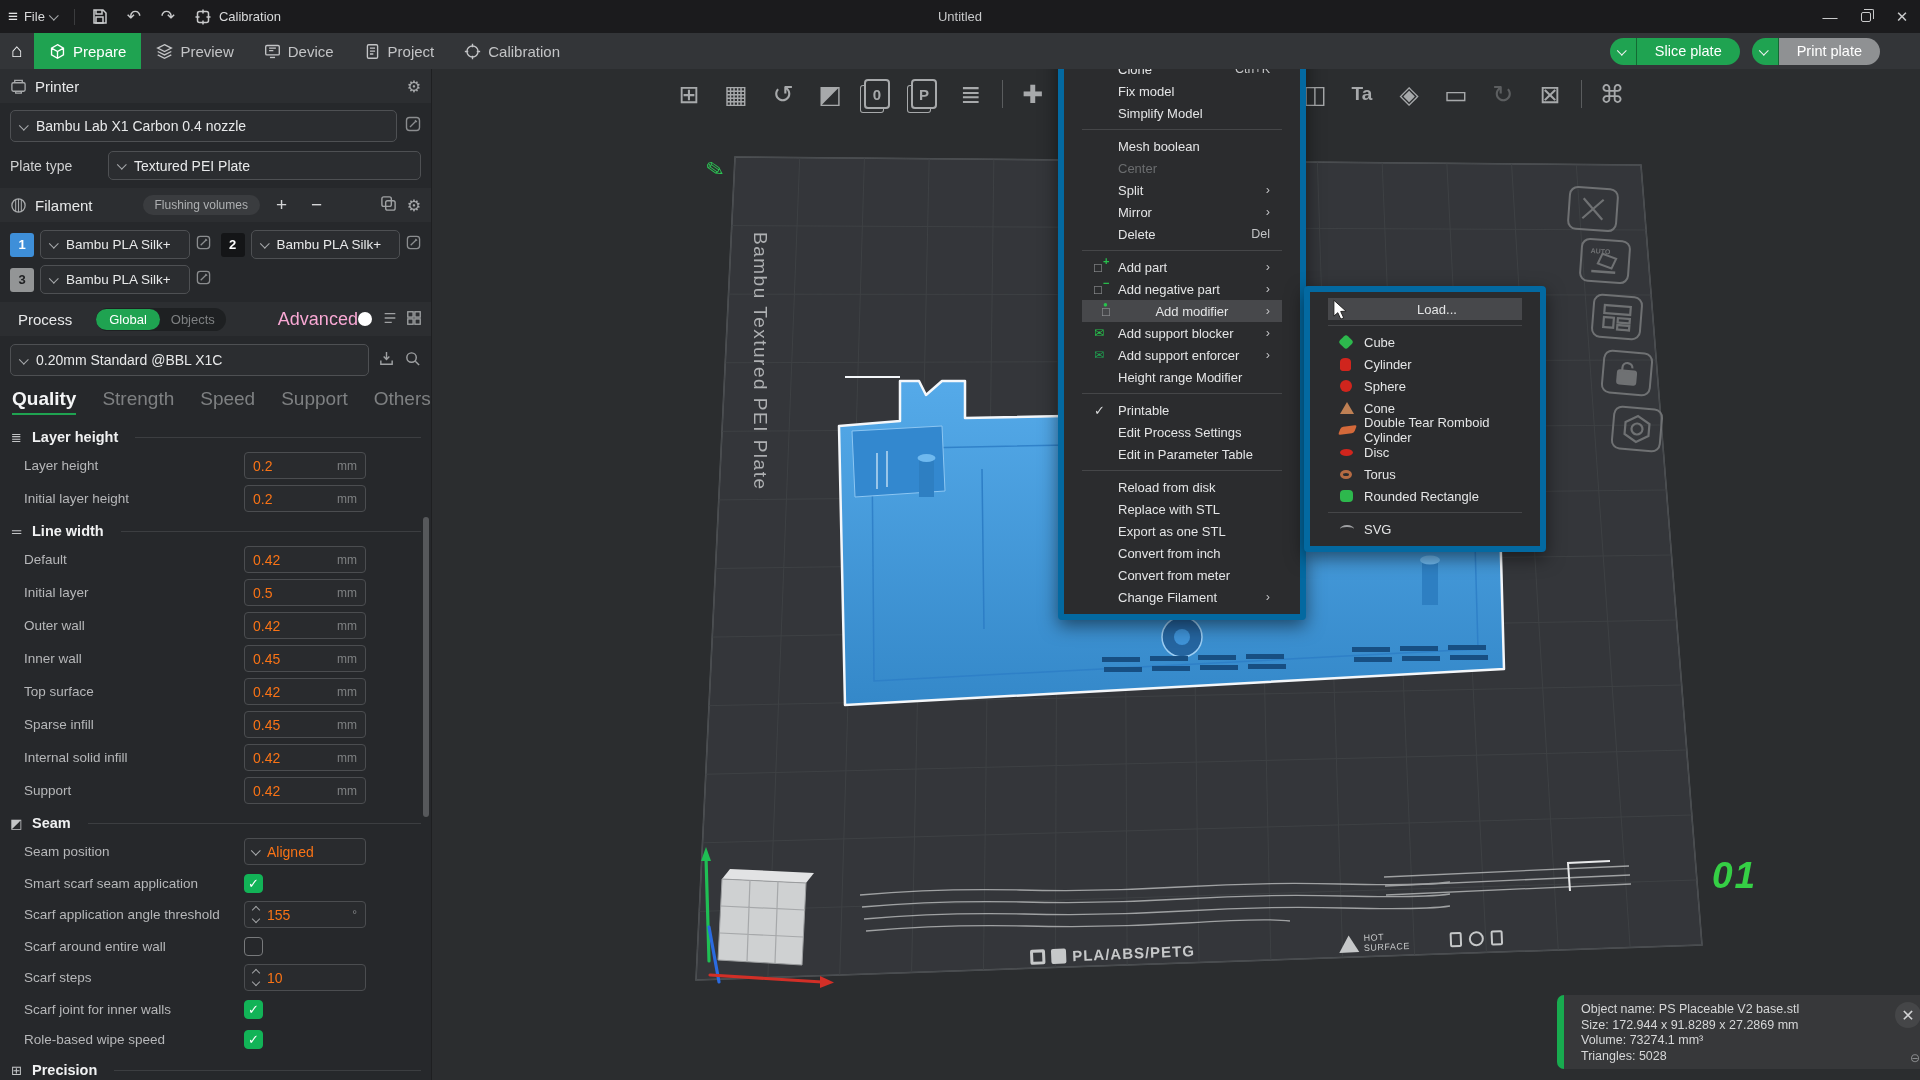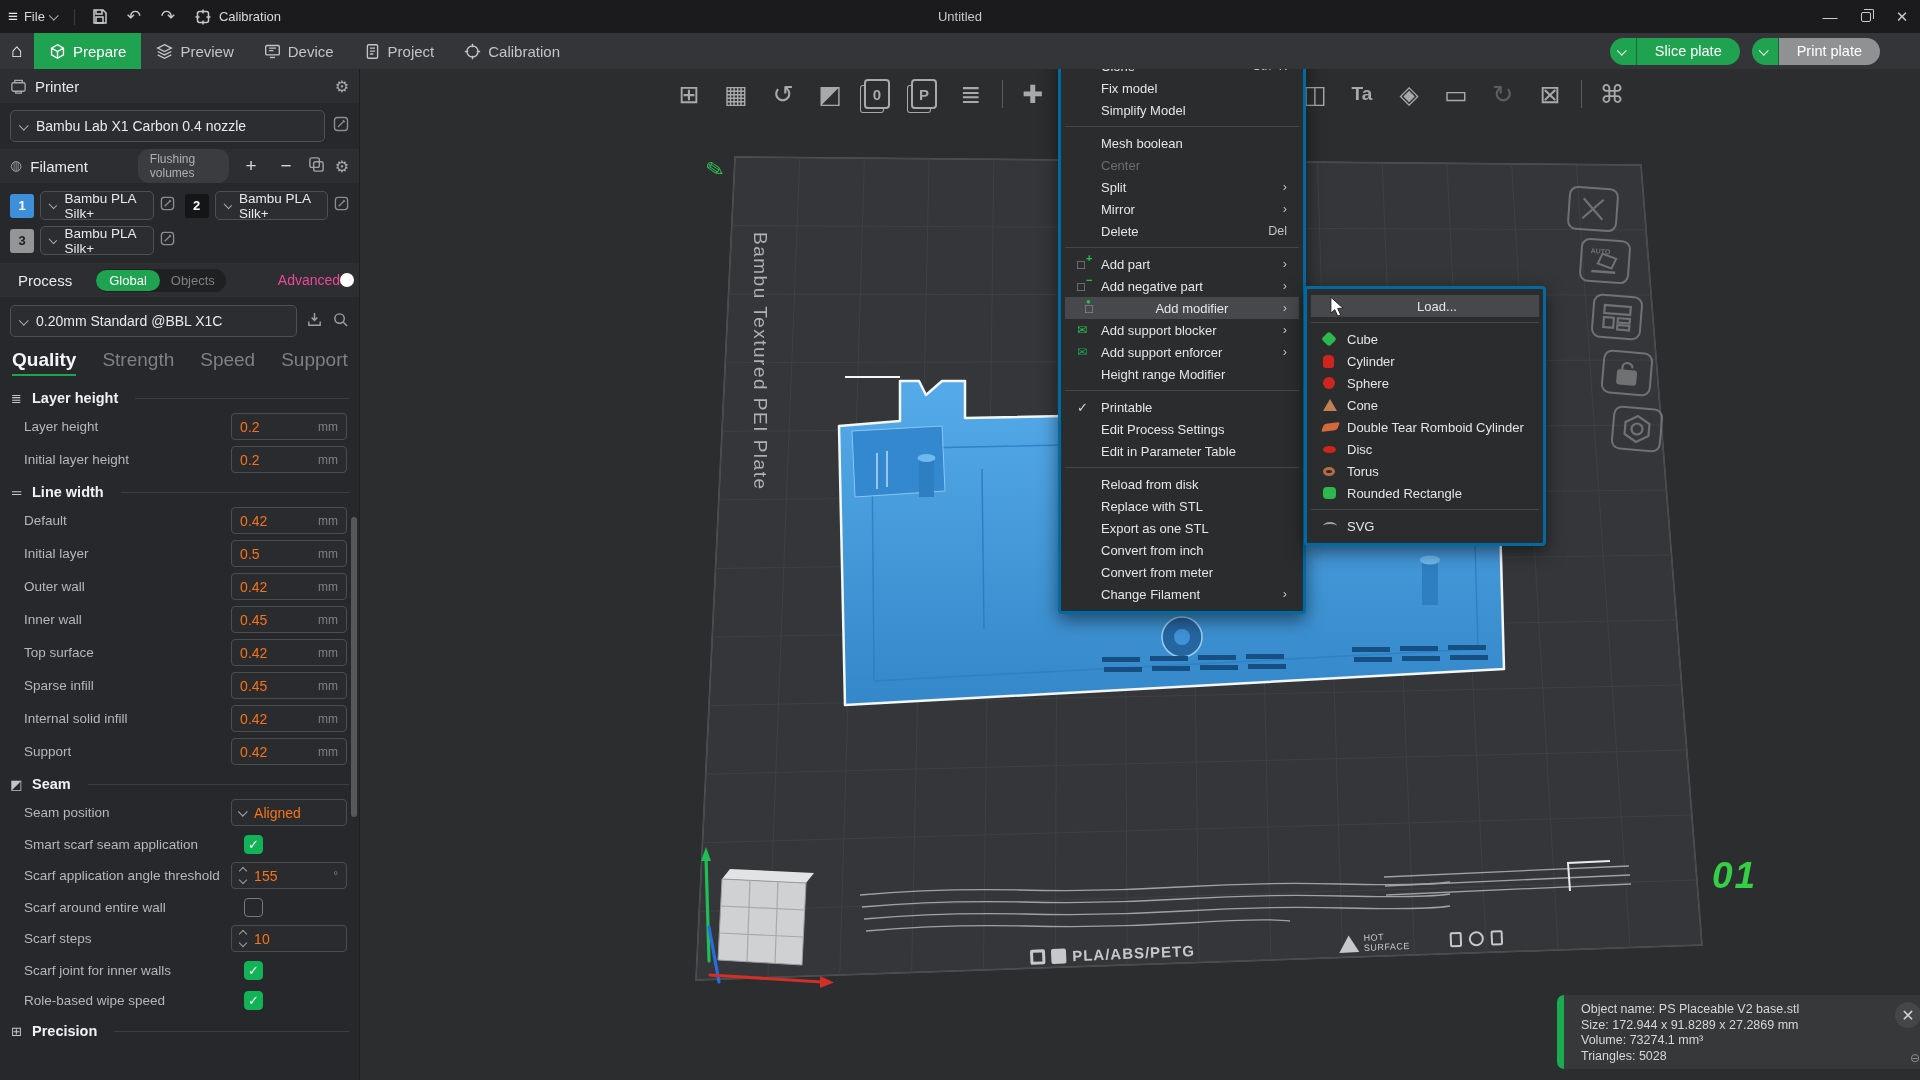--- a/index.html
+++ b/index.html
@@ -30,21 +30,21 @@
   .mode-tab { height:36px; display:flex; align-items:center; gap:7px; padding:0 15px; font-size:15px; color:#C3C4C6; }
   .mode-tab svg { stroke:currentColor; fill:none; stroke-width:1.6; }
   .mode-tab.active { background:#1FA351; color:#fff; }
   .tab-right { margin-left:auto; display:flex; gap:12px; padding-right:40px; }
   .action-btn { display:flex; height:27px; border-radius:14px; overflow:hidden; font-size:14.5px; }
   .chev-seg { width:27px; background:#1FA351; display:flex; align-items:center; justify-content:center; border-right:1px solid rgba(0,0,0,.35); }
   .btn-label { display:flex; align-items:center; padding:0 18px; background:#1FA351; color:#fff; }
   .action-btn.gray .btn-label { background:#8F9193; }
 
   
-  .sidebar { position:absolute; left:0; top:69px; width:360px; height:1011px; background:#26282B; border-right:1px solid #1E1F21; z-index:5; overflow:hidden; }
+  .sidebar { position:absolute; left:0; top:69px; width:432px; height:1011px; background:#26282B; border-right:1px solid #1E1F21; z-index:5; overflow:hidden; }
   .sec-head { height:34px; background:#2C2E31; display:flex; align-items:center; padding:0 10px; gap:8px; font-size:15px; color:#E8E9EA; }
   .sec-head svg { stroke:#A7A9AB; fill:none; stroke-width:1.4; }
   .gear { margin-left:auto; color:#A7A9AB; font-size:16px; }
   .combo { display:flex; align-items:center; gap:8px; background:#2B2D30; border:1px solid #4E5053; border-radius:5px; height:32px; padding:8px 10px; font-size:14px; color:#E8E9EA; }
   .row-pad { display:flex; align-items:center; gap:8px; padding:7px 10px; }
   .edit-ic svg { stroke:#8B8D8F; fill:none; stroke-width:1.4; }
   .plate-row { display:flex; align-items:center; padding:2px 10px 8px; gap:10px; }
   .plate-label { font-size:14px; color:#CFD0D1; width:88px; }
   .pill-btn { background:#3A3C3F; border-radius:11px; color:#AEB0B2; font-size:12px; padding:3px 12px; margin-left:42px; }
   .plusminus { color:#D4D5D6; font-size:19px; padding:0 8px; }
@@ -52,21 +52,21 @@
   .fil-grid { display:grid; grid-template-columns:1fr 1fr; gap:6px 10px; padding:8px 10px; }
   .fil-cell { display:flex; align-items:center; gap:6px; }
   .badge { width:24px; height:24px; border-radius:3px; display:flex; align-items:center; justify-content:center; font-size:13px; font-weight:bold; }
   .badge.b1 { background:#3E8FD9; color:#fff; }
   .badge.b2 { background:#141517; color:#fff; }
   .badge.b3 { background:#939596; color:#1E1F21; }
   .fil-combo { flex:1; height:29px; font-size:13.5px; }
   .scope { display:flex; background:#1E2022; border-radius:12px; height:23px; align-items:center; font-size:13px; margin-left:16px; }
   .scope .on { background:#1FA351; color:#fff; border-radius:12px; padding:3px 13px; }
   .scope .off { color:#7E8082; padding:3px 11px; }
-  .adv-label { margin-left:44px; font-size:14px; color:#ec4899; }
+  .adv-label { margin-left:44px; font-size:18px; color:#f9a8d4; }
   .switch { width:34px; height:18px; border-radius:9px; background:#17B255; position:relative; margin-left:8px; }
   .switch::after { content:""; position:absolute; right:2px; top:2px; width:14px; height:14px; border-radius:50%; background:#fff; }
   .proc-combo-row { display:flex; align-items:center; gap:9px; padding:8px 10px 4px; }
   .proc-combo { flex:1; }
   .mini-ic svg { stroke:#9FA1A3; fill:none; stroke-width:1.5; }
   .ptabs { display:flex; gap:26px; padding:8px 12px 6px; font-size:19px; color:#7E8082; }
   .ptab { position:relative; padding-bottom:5px; }
   .ptab.active { color:#F4F5F6; font-weight:bold; }
   .ptab.active::after { content:""; position:absolute; left:0; right:0; bottom:0; height:2px; background:#1FA351; }
   .grp-head { display:flex; align-items:center; gap:7px; padding:8px 10px 4px 8px; }
@@ -109,22 +109,22 @@
   .logo-sq { width:15px; height:15px; background:#C6C8C9; border-radius:2px; }
   .logo-sq.dark { background:none; border:3px solid #C6C8C9; }
   .hot { display:flex; align-items:center; gap:5px; margin-left:130px; }
   .hot-tri { width:0; height:0; border-left:10px solid transparent; border-right:10px solid transparent; border-bottom:17px solid #C6C8C9; }
   .hot-txt { font-size:9px; line-height:10px; letter-spacing:.5px; }
   .tiny-icons { display:flex; gap:7px; margin-left:26px; }
   .tiny-icons span { width:12px; height:15px; border:2px solid #C6C8C9; border-radius:2px; }
   .tiny-icons .rnd { border-radius:50%; width:15px; }
 
   
-  .cmenu { position:absolute; background:#2B2C2E; border:3px solid #0369a1; border-radius:4px;
-    padding:6px 4px; z-index:20; box-shadow:0 6px 18px rgba(0,0,0,.5); font-size:13px; }
+  .cmenu { position:absolute; background:#2B2C2E; border:6px solid #0369a1; border-radius:4px;
+    padding:6px 18px; z-index:20; box-shadow:0 6px 18px rgba(0,0,0,.5); font-size:13px; }
   #context-menu { left:1058px; top:24px; width:248px; }
   #shape-submenu { left:1304px; top:286px; width:242px; }
   .mi { display:flex; align-items:center; height:22px; padding:0 12px 0 12px; color:#E4E5E6; }
   .mi .mi-ic { width:24px; position:relative; font-size:12px; color:#9EA0A2; }
   .mi .mi-lab { flex:1; }
   .mi .mi-right { color:#C3C4C6; font-size:12.5px; }
   .mi.disabled { color:#6B6D6F; }
   .mi.hl { background:#47484B;text-align:center; }
   .mi.sep { border-top:1px solid #454648; margin-top:5px; padding-top:5px; height:28px; }
   .ic-addpart::before, .ic-addneg::before, .ic-addmod::before { content:"□"; font-size:13px; color:#9EA0A2; }
@@ -262,20 +262,27 @@
     <div class="combo" style="flex:1">
       <i class="chev"></i>
       <span>Bambu Lab X1 Carbon 0.4 nozzle</span>
     </div>
     <span class="edit-ic">
       <svg width="16" height="16" viewBox="0 0 16 16">
           <rect x="1.5" y="1.5" width="13" height="13" rx="3"></rect>
           <path d="M5 11 L11 5 M10 4.2 l1.8 1.8"></path>
         </svg>
     </span>
+  </div>
+  <div class="plate-row">
+    <span class="plate-label">Plate type</span>
+    <div class="combo" style="flex:1;height:29px">
+      <i class="chev"></i>
+      <span>Textured PEI Plate</span>
+    </div>
   </div>
 
   <div class="sec-head">
     <svg width="17" height="17" viewBox="0 0 18 18">
         <circle cx="9" cy="9" r="7"></circle>
         <path d="M6 2.8 v12.4 M9 2 v14 M12 2.8 v12.4" stroke-width="1.1"></path>
       </svg>
     <span>Filament</span>
     <span class="pill-btn">Flushing volumes</span>
     <span class="plusminus">+</span>

